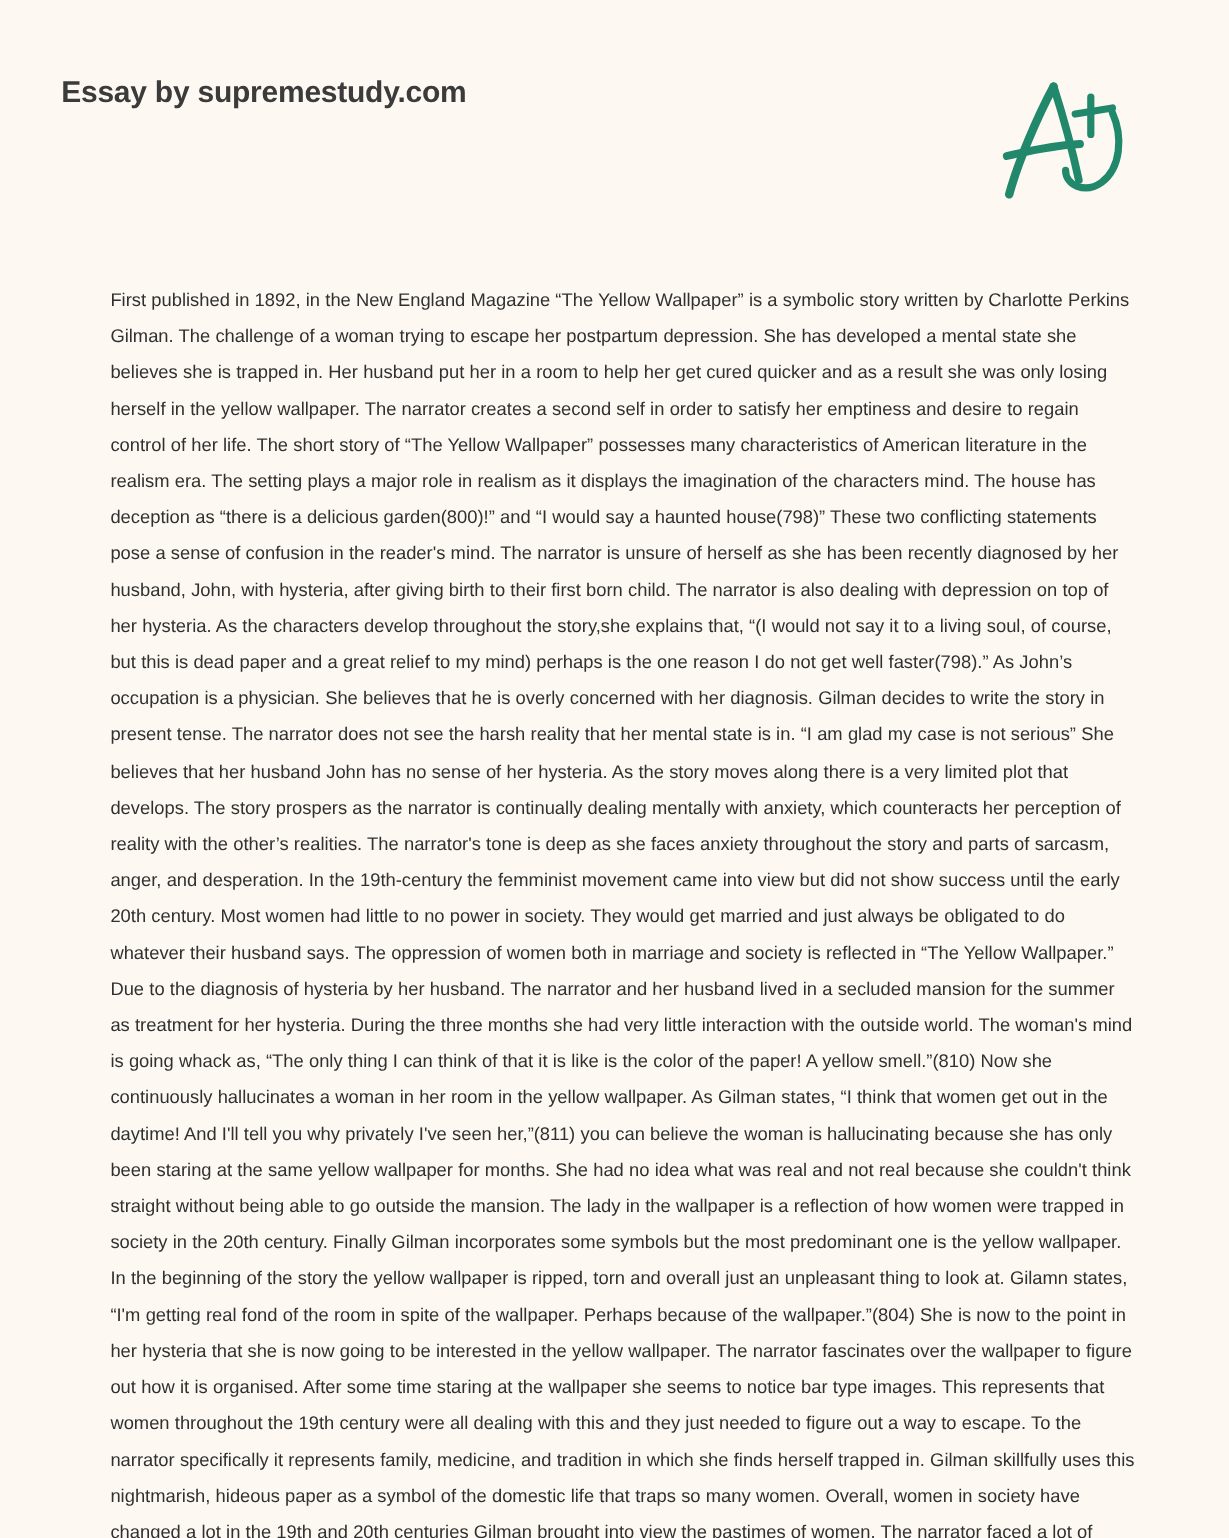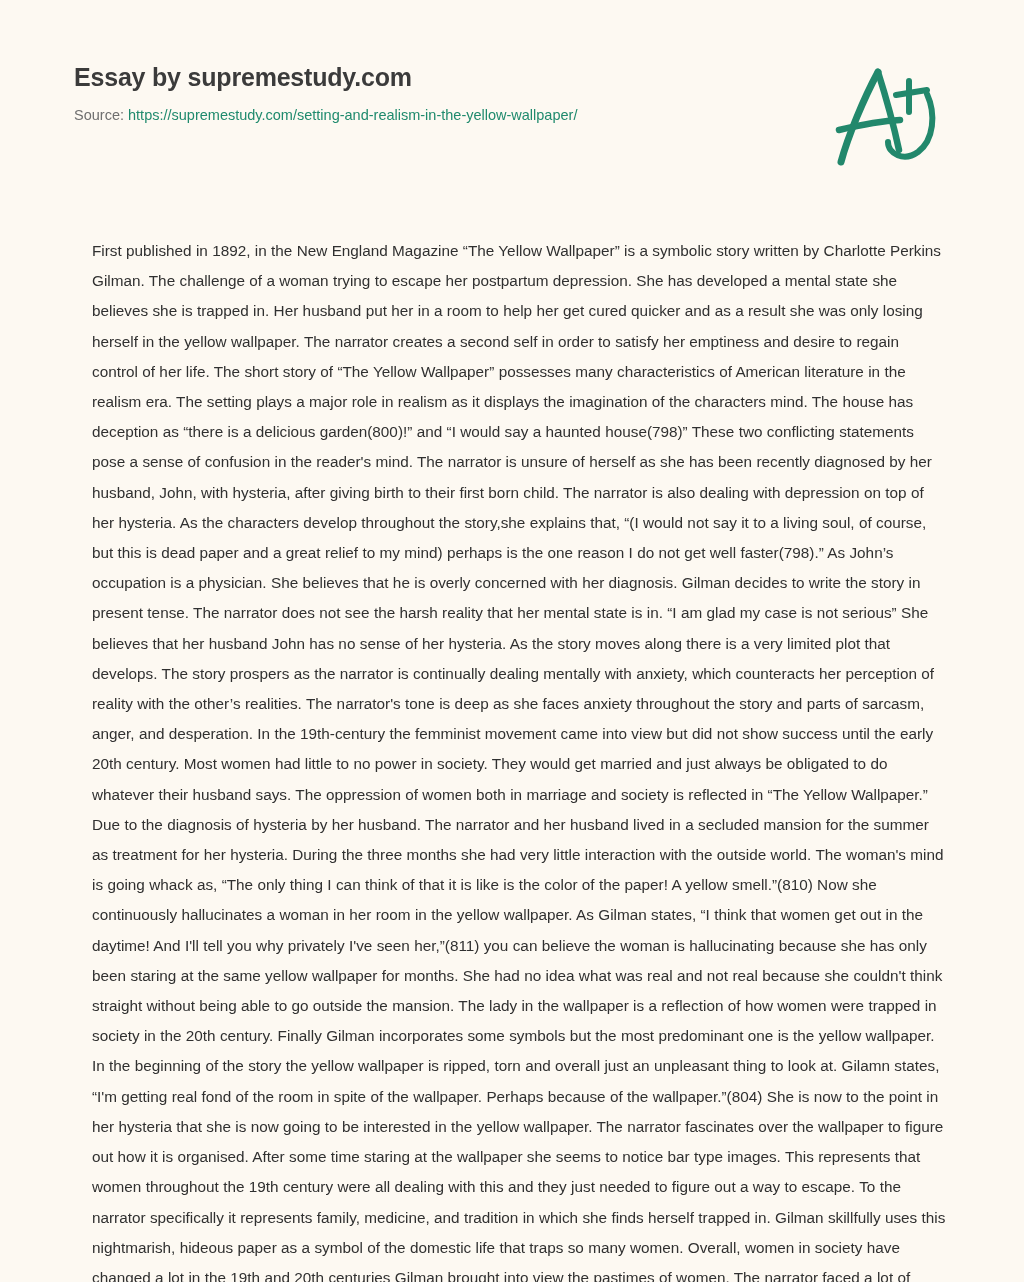--- a/index.html
+++ b/index.html
@@ -20,21 +20,21 @@
     position: relative;
     width: 1024px;
     min-height: 1282px;
     background: #fdf9f2;
     padding: 0;
   }
 
   
   .header {
     position: relative;
-    padding: 62px 78px 0 74px;
+    padding: 62px 78px 0 51px;
     height: 200px;
   }
   .brand-line {
     font-size: 25px;
     font-weight: bold;
     color: #3b3b3b;
     letter-spacing: -0.2px;
     line-height: 1.2;
     margin: 0;
     font-family: "Liberation Sans", sans-serif;
@@ -91,24 +91,20 @@
 </style>
 </head>
 <body>
 
 <div class="page">
 
   <div class="header">
 
     <div class="brand-line">Essay by supremestudy.com</div>
 
-    <div class="source-line">
-      <span class="source-label">Source:</span>
-      <span class="source-url">https://supremestudy.com/setting-and-realism-in-the-yellow-wallpaper/</span>
-    </div>
 
     <div class="logo">
       <svg viewBox="0 0 110 120" xmlns="http://www.w3.org/2000/svg" fill="none" stroke="#22886c" stroke-linecap="round" stroke-linejoin="round">
 
         <path d="M11 104 C 18 78, 34 40, 48 14" stroke-width="7"></path>
         <path d="M48 14 C 55 36, 63 64, 69 92" stroke-width="6.5"></path>
         <path d="M9 72 C 26 68, 50 63, 70 62" stroke-width="6.5"></path>
 
         <path d="M79 23 L 79 54" stroke-width="6"></path>
         <path d="M66 37 L 97 32" stroke-width="6"></path>

